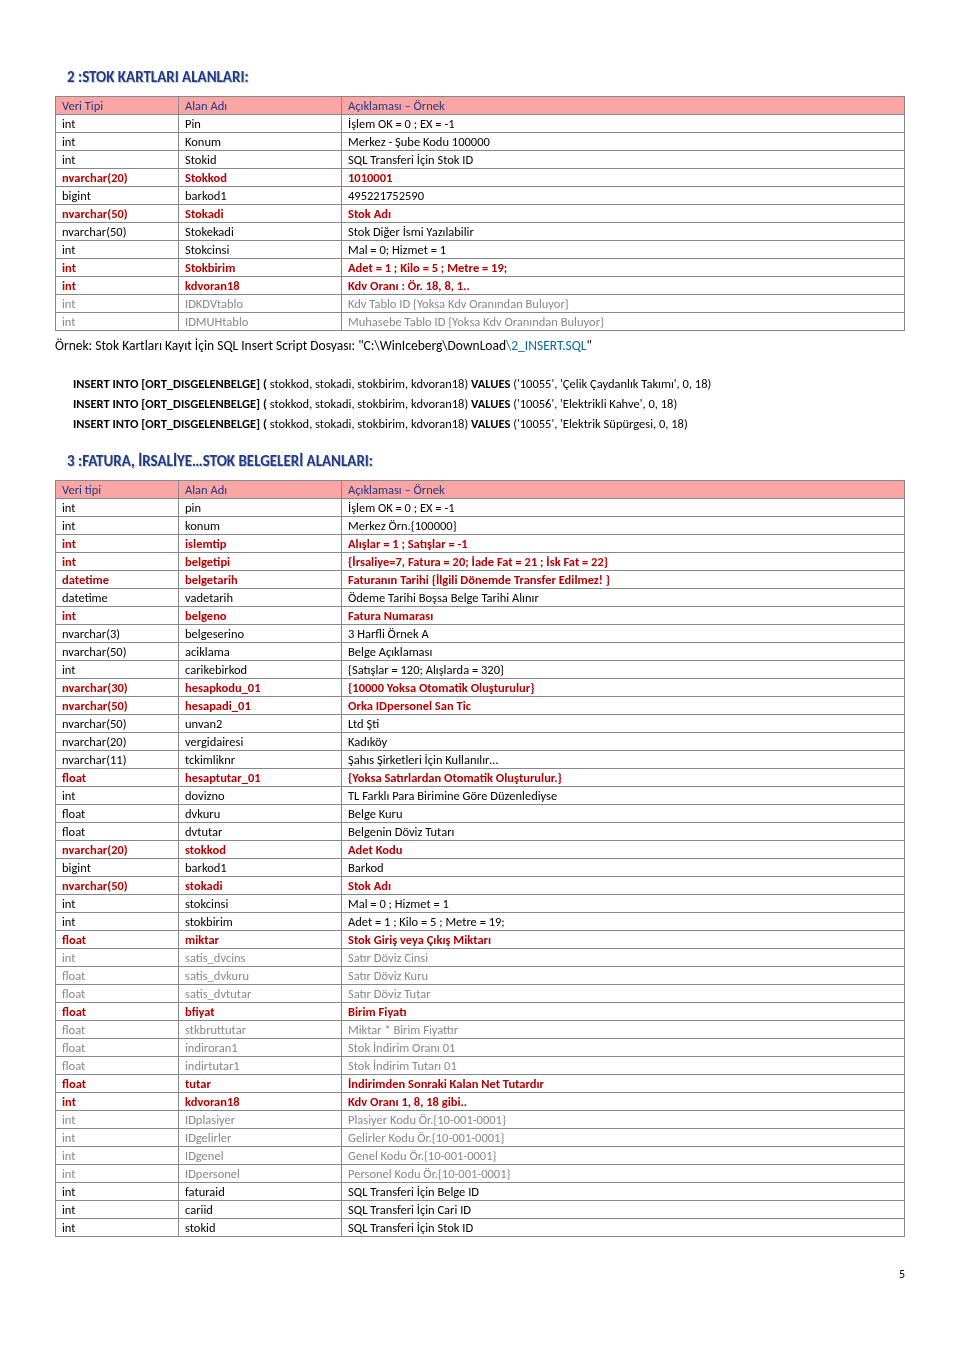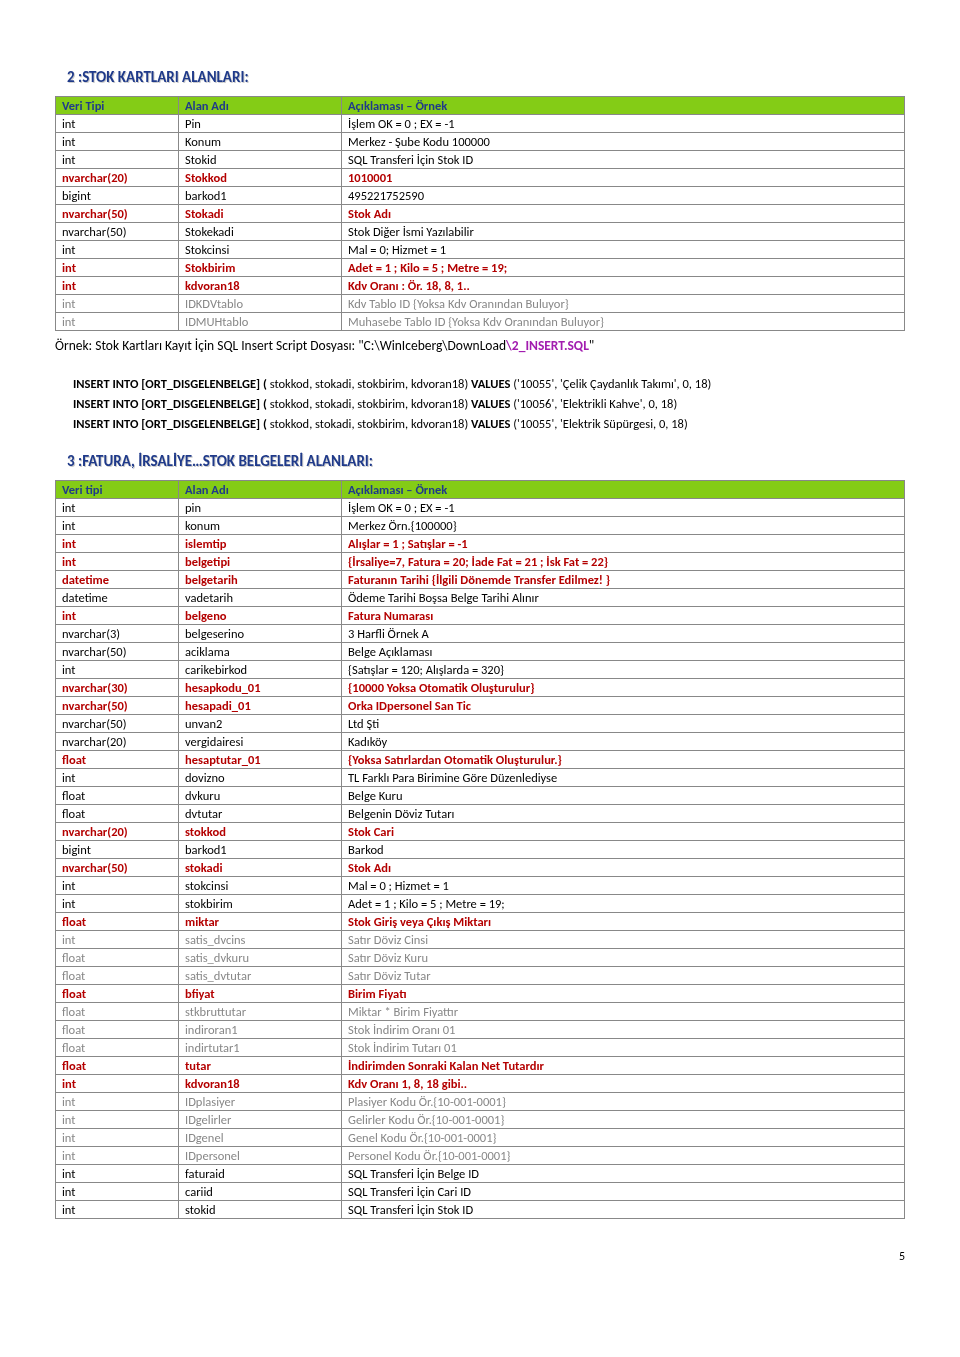--- a/index.html
+++ b/index.html
@@ -25,30 +25,30 @@
     margin-bottom: 6px;
   }
   table.fields td, table.fields th {
     border: 1px solid #888;
     padding: 1px 6px;
     font-size: 12.5px;
     text-align: left;
     vertical-align: top;
   }
   table.fields th {
-    background: #84cc16;
-    font-weight: bold;
+    background: #fca5a5;
+    font-weight: normal;
     color: #1f3a8a;
   }
   tr.redrow td { color: #b40000; font-weight: bold; }
   tr.grayrow td { color: #888; }
   td.col-type { width: 110px; }
   td.col-name { width: 150px; }
   .example-line { margin: 6px 0 14px 0; font-size: 13.5px; }
-  .example-bold { font-weight: bold; color: #a21caf; }
+  .example-bold { font-weight: normal; color: #0369a1; }
   .sql-block { margin: 20px 0 16px 18px; font-size: 12.5px; line-height: 1.6; }
   .sql-block .kw { font-weight: bold; }
   .pagenum { text-align: right; font-size: 12px; margin-top: 30px; }
 </style>
 </head>
 <body>
 
 <div class="section-heading">2 :STOK KARTLARI ALANLARI:</div>
 
 <table class="fields">
@@ -207,20 +207,25 @@
       <tr>
         <td class="col-type">nvarchar(50)</td>
         <td class="col-name">unvan2</td>
         <td>Ltd Şti</td>
       </tr>
       <tr>
         <td class="col-type">nvarchar(20)</td>
         <td class="col-name">vergidairesi</td>
         <td>Kadıköy</td>
       </tr>
+      <tr>
+        <td class="col-type">nvarchar(11)</td>
+        <td class="col-name">tckimliknr</td>
+        <td>Şahıs Şirketleri İçin Kullanılır…</td>
+      </tr>
       <tr class="redrow">
         <td class="col-type">float</td>
         <td class="col-name">hesaptutar_01</td>
         <td>{Yoksa Satırlardan Otomatik Oluşturulur.}</td>
       </tr>
       <tr>
         <td class="col-type">int</td>
         <td class="col-name">dovizno</td>
         <td>TL Farklı Para Birimine Göre Düzenlediyse</td>
       </tr>
@@ -230,21 +235,21 @@
         <td>Belge Kuru</td>
       </tr>
       <tr>
         <td class="col-type">float</td>
         <td class="col-name">dvtutar</td>
         <td>Belgenin Döviz Tutarı</td>
       </tr>
       <tr class="redrow">
         <td class="col-type">nvarchar(20)</td>
         <td class="col-name">stokkod</td>
-        <td>Stok Cari</td>
+        <td>Adet Kodu</td>
       </tr>
       <tr>
         <td class="col-type">bigint</td>
         <td class="col-name">barkod1</td>
         <td>Barkod</td>
       </tr>
       <tr class="redrow">
         <td class="col-type">nvarchar(50)</td>
         <td class="col-name">stokadi</td>
         <td>Stok Adı</td>

